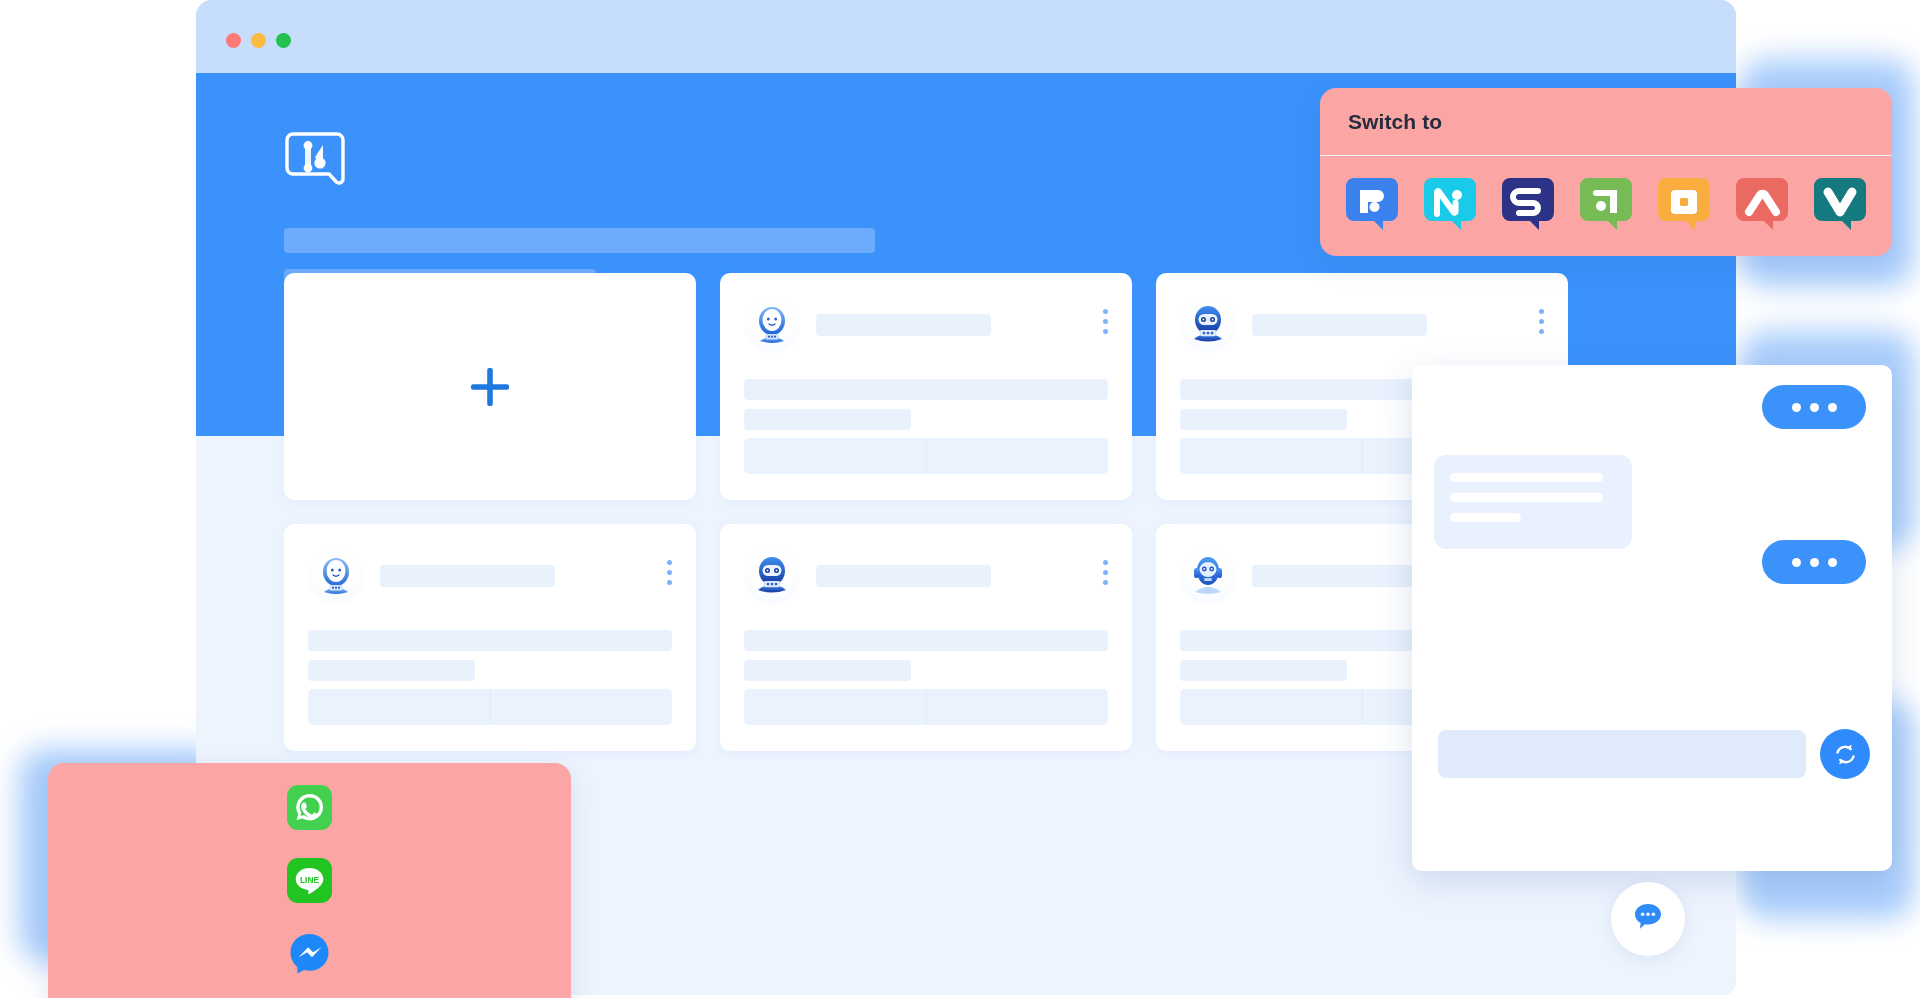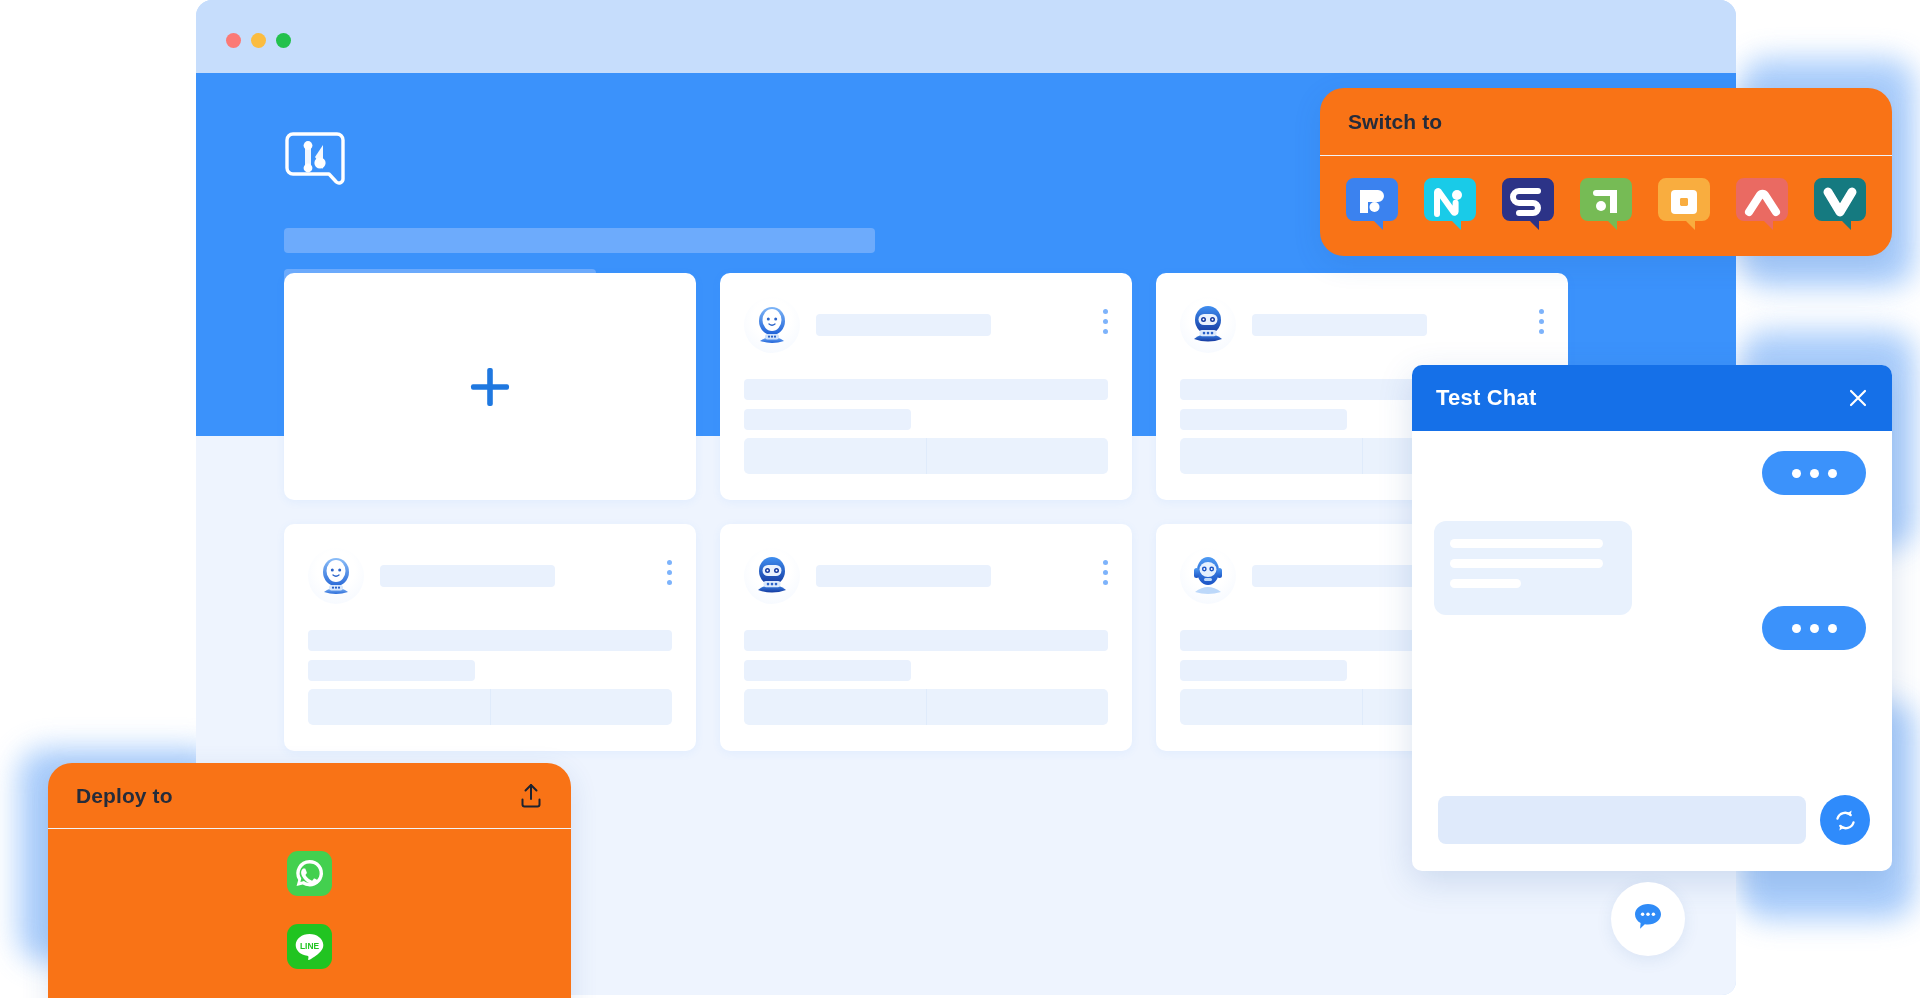--- a/index.html
+++ b/index.html
@@ -187,22 +187,22 @@
     border-radius: 5px;
     overflow: hidden;
     background: #eaf2fd;
   }
   .card-footer .cell { flex: 1; }
   .card-footer .cell + .cell { border-left: 1px solid #dfebfb; }
 
   
   .panel {
     position: absolute;
-    background: #f97316;
-    border-radius: 24px;
+    background: #fca5a5;
+    border-radius: 16px;
     box-shadow: 0 8px 28px rgba(46,95,168,.14);
     overflow: hidden;
   }
   .panel-head {
     display: flex;
     align-items: center;
     justify-content: space-between;
     padding: 0 28px;
     height: 68px;
     border-bottom: 1px solid #f0f3f8;
@@ -650,28 +650,20 @@
         <svg viewBox="0 0 52 52">
           <path d="M0 8 a8 8 0 0 1 8-8 h36 a8 8 0 0 1 8 8 v27 a8 8 0 0 1 -8 8 h-7 l0 9 l-9 -9 h-20 a8 8 0 0 1 -8 -8 Z" fill="#157a80"></path>
           <path d="M14 14 l12 20 l12 -20" stroke="#ffffff" stroke-width="9" fill="none" stroke-linecap="round" stroke-linejoin="round"></path>
         </svg>
       </span>
 
     </div>
   </div>
 
   <div class="testchat">
-    <div class="tc-header">
-      <span class="tc-title">Test Chat</span>
-      <span class="tc-close">
-        <svg viewBox="0 0 20 20">
-          <path d="M3 3 L17 17 M17 3 L3 17" stroke="#ffffff" stroke-width="2.2" stroke-linecap="round"></path>
-        </svg>
-      </span>
-    </div>
     <div class="tc-body">
 
       <div class="bubble-typing first">
         <i></i>
           <i></i>
           <i></i>
       </div>
 
       <div class="bubble-bot">
         <div class="l l1"></div>
@@ -694,30 +686,20 @@
             <path d="M18.6 2.6 l-.9 5 l-4.6 -1.6 Z" fill="#ffffff"></path>
             <path d="M6.4 22.4 l.9 -5 l4.6 1.6 Z" fill="#ffffff"></path>
           </svg>
         </span>
       </div>
 
     </div>
   </div>
 
   <div class="panel deploy-panel">
-    <div class="panel-head">
-      <span class="panel-title">Deploy to</span>
-      <span class="share-icon">
-        <svg viewBox="0 0 24 26">
-          <path d="M12 2 L12 16" stroke="#1d2330" stroke-width="2" stroke-linecap="round"></path>
-          <path d="M6.5 7.5 L12 2 L17.5 7.5" stroke="#1d2330" stroke-width="2" fill="none" stroke-linecap="round" stroke-linejoin="round"></path>
-          <path d="M3.5 16.5 v5 a2 2 0 0 0 2 2 h13 a2 2 0 0 0 2 -2 v-5" stroke="#1d2330" stroke-width="2" fill="none" stroke-linecap="round"></path>
-        </svg>
-      </span>
-    </div>
     <div class="panel-body">
 
       <span class="channel-icon">
         <svg viewBox="0 0 45 45">
           <rect width="45" height="45" rx="11" fill="#43d04f"></rect>
           <path d="M22.5 9 a13.2 13.2 0 0 0 -11.3 20 l-1.6 6 l6.2 -1.6 A13.2 13.2 0 1 0 22.5 9 Z" fill="#ffffff"></path>
           <path d="M22.5 12.4 a9.8 9.8 0 0 0 -8.2 15.1 l-.9 3.4 l3.5 -.9 a9.8 9.8 0 1 0 5.6 -17.6Z" fill="#43d04f"></path>
           <path d="M18.6 18.2 c-.3 -.7 -.7 -.7 -1 -.7 h-.8 c-.3 0 -.8 .1 -1.2 .6 c-.4 .5 -1.5 1.5 -1.5 3.6 c0 2.1 1.5 4.2 1.7 4.5 c.2 .3 2.9 4.7 7.2 6.3 c3.6 1.4 4.3 1.1 5.1 1 c.8 -.1 2.5 -1 2.9 -2 c.4 -1 .4 -1.9 .3 -2 c-.1 -.2 -.4 -.3 -.8 -.5 c-.4 -.2 -2.5 -1.2 -2.9 -1.4 c-.4 -.1 -.7 -.2 -.9 .2 c-.3 .4 -1 1.4 -1.3 1.6 c-.2 .3 -.5 .3 -.9 .1 c-.4 -.2 -1.8 -.7 -3.5 -2.2 c-1.3 -1.1 -2.1 -2.6 -2.4 -3 c-.2 -.4 0 -.6 .2 -.8 c.2 -.2 .4 -.5 .6 -.7 c.2 -.2 .3 -.4 .4 -.7 c.1 -.3 .1 -.5 0 -.7 c-.1 -.2 -.9 -2.3 -1.2 -2.9Z" fill="#ffffff"></path>
         </svg>
       </span>

